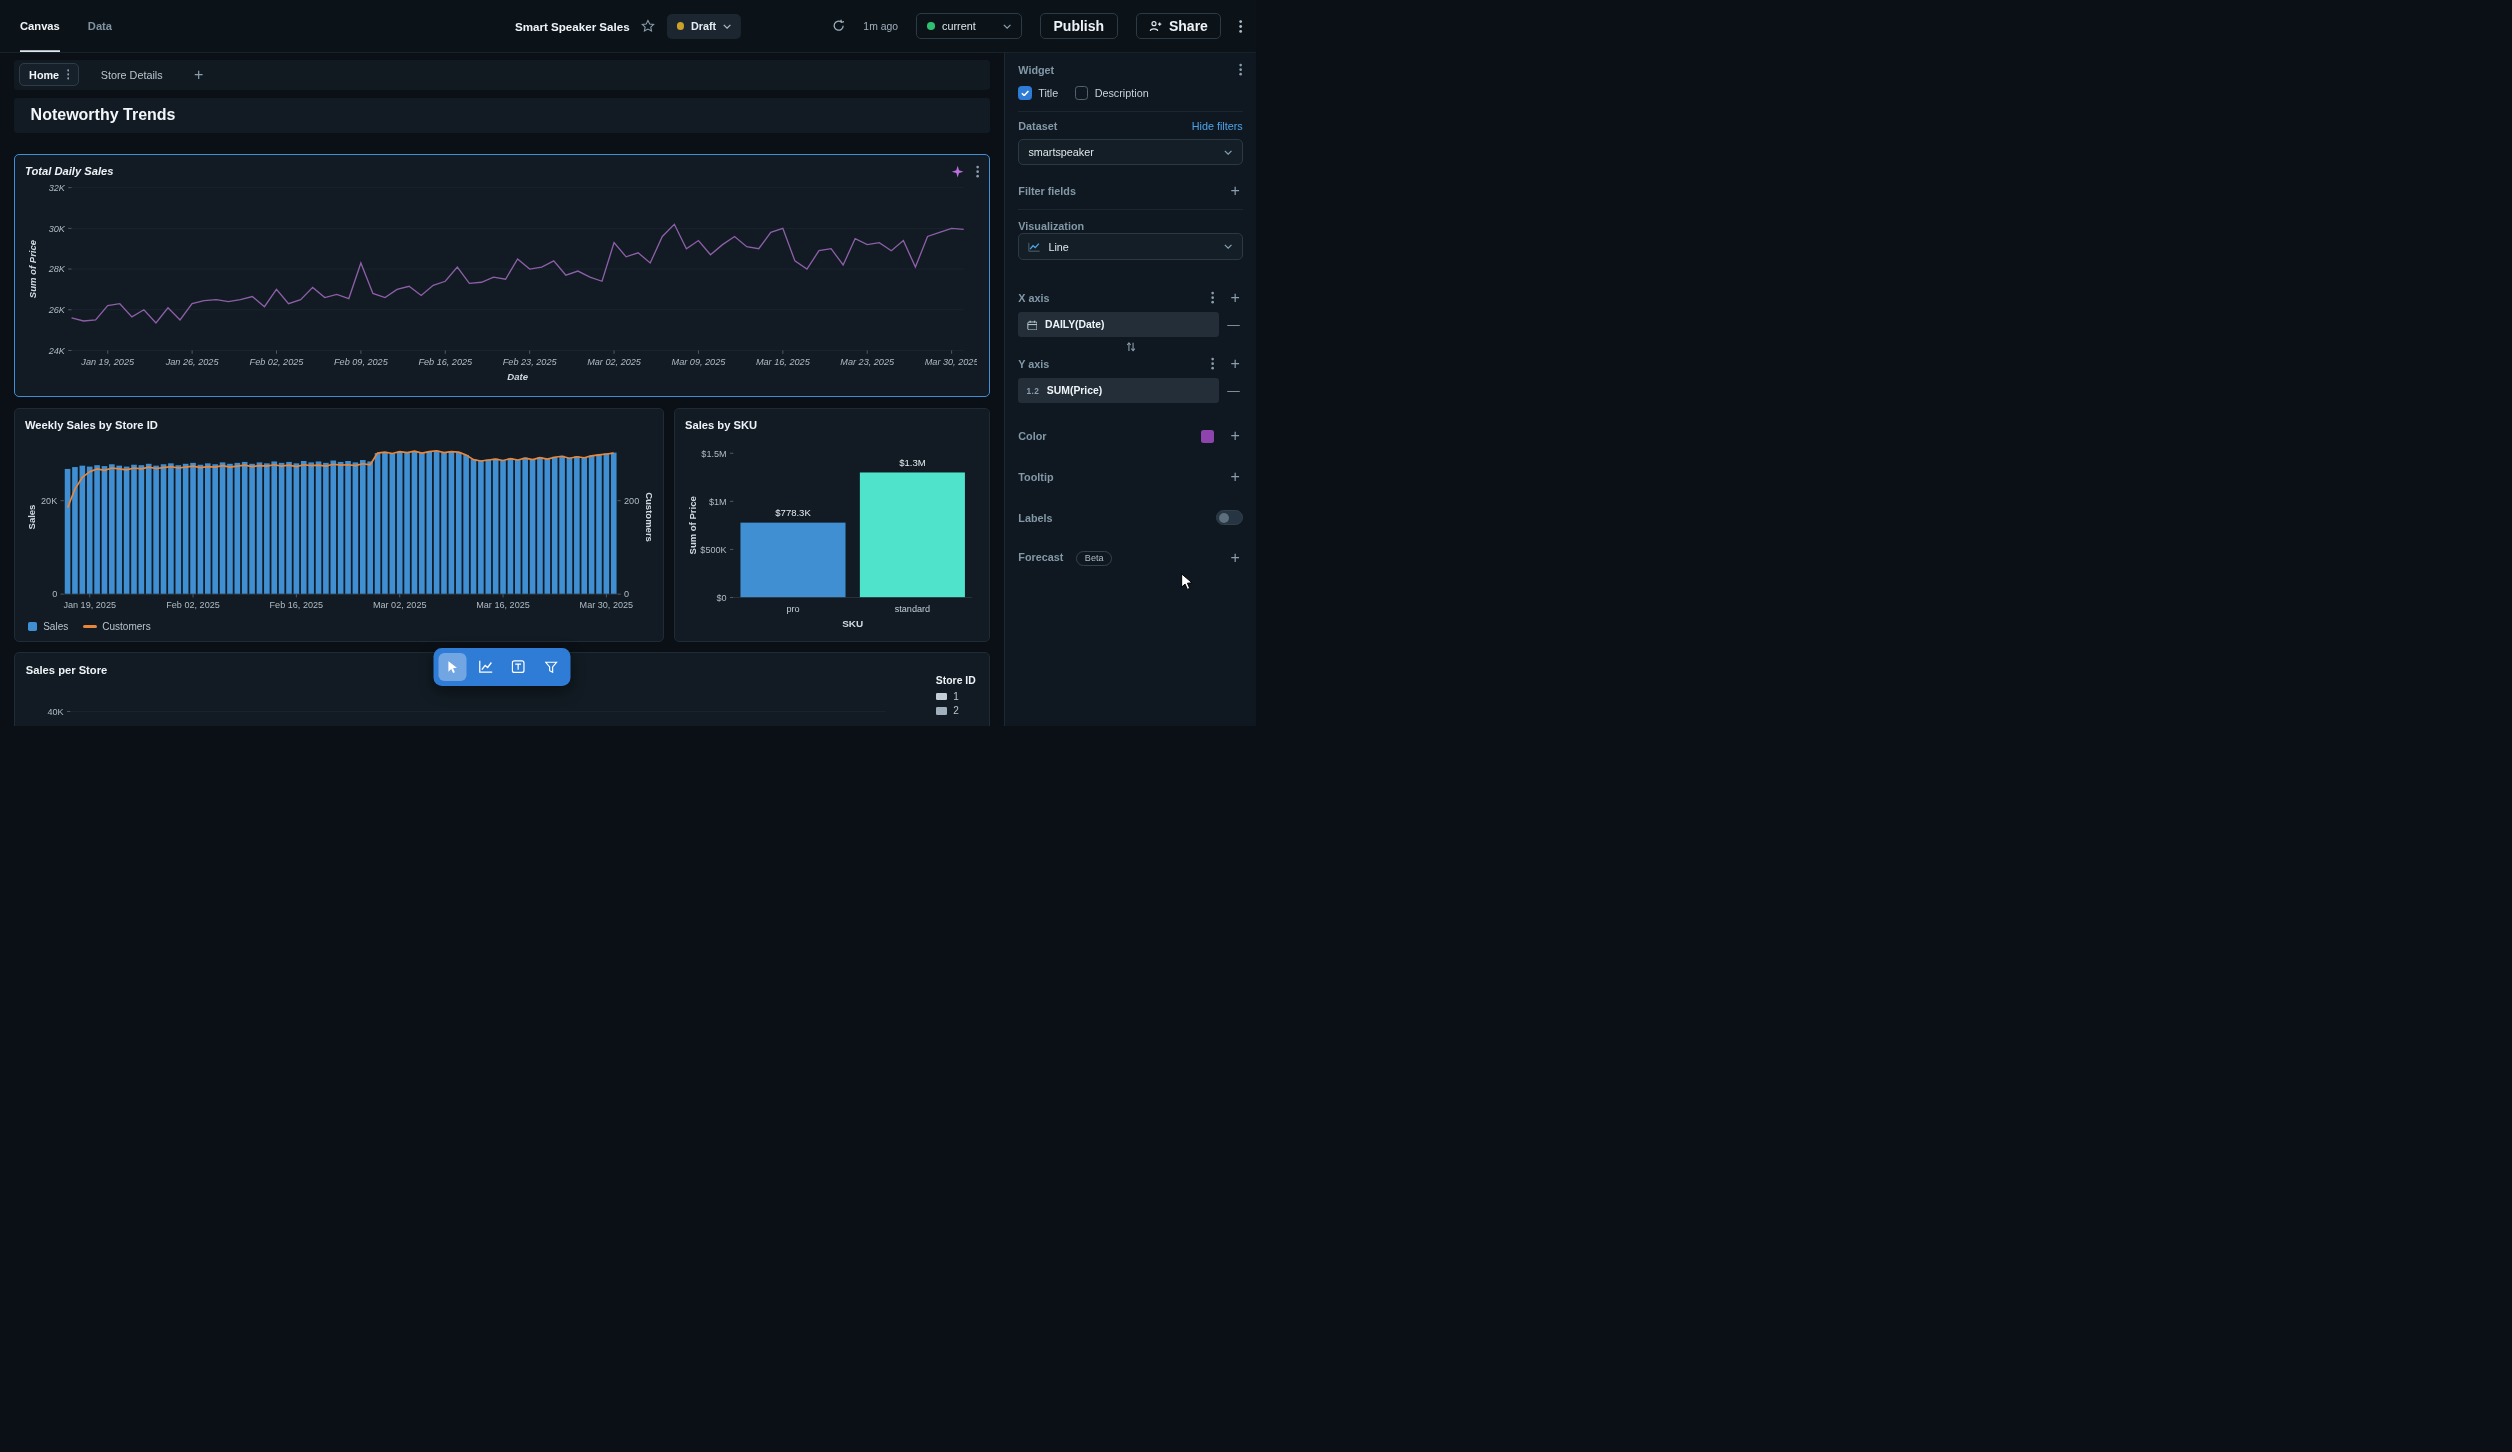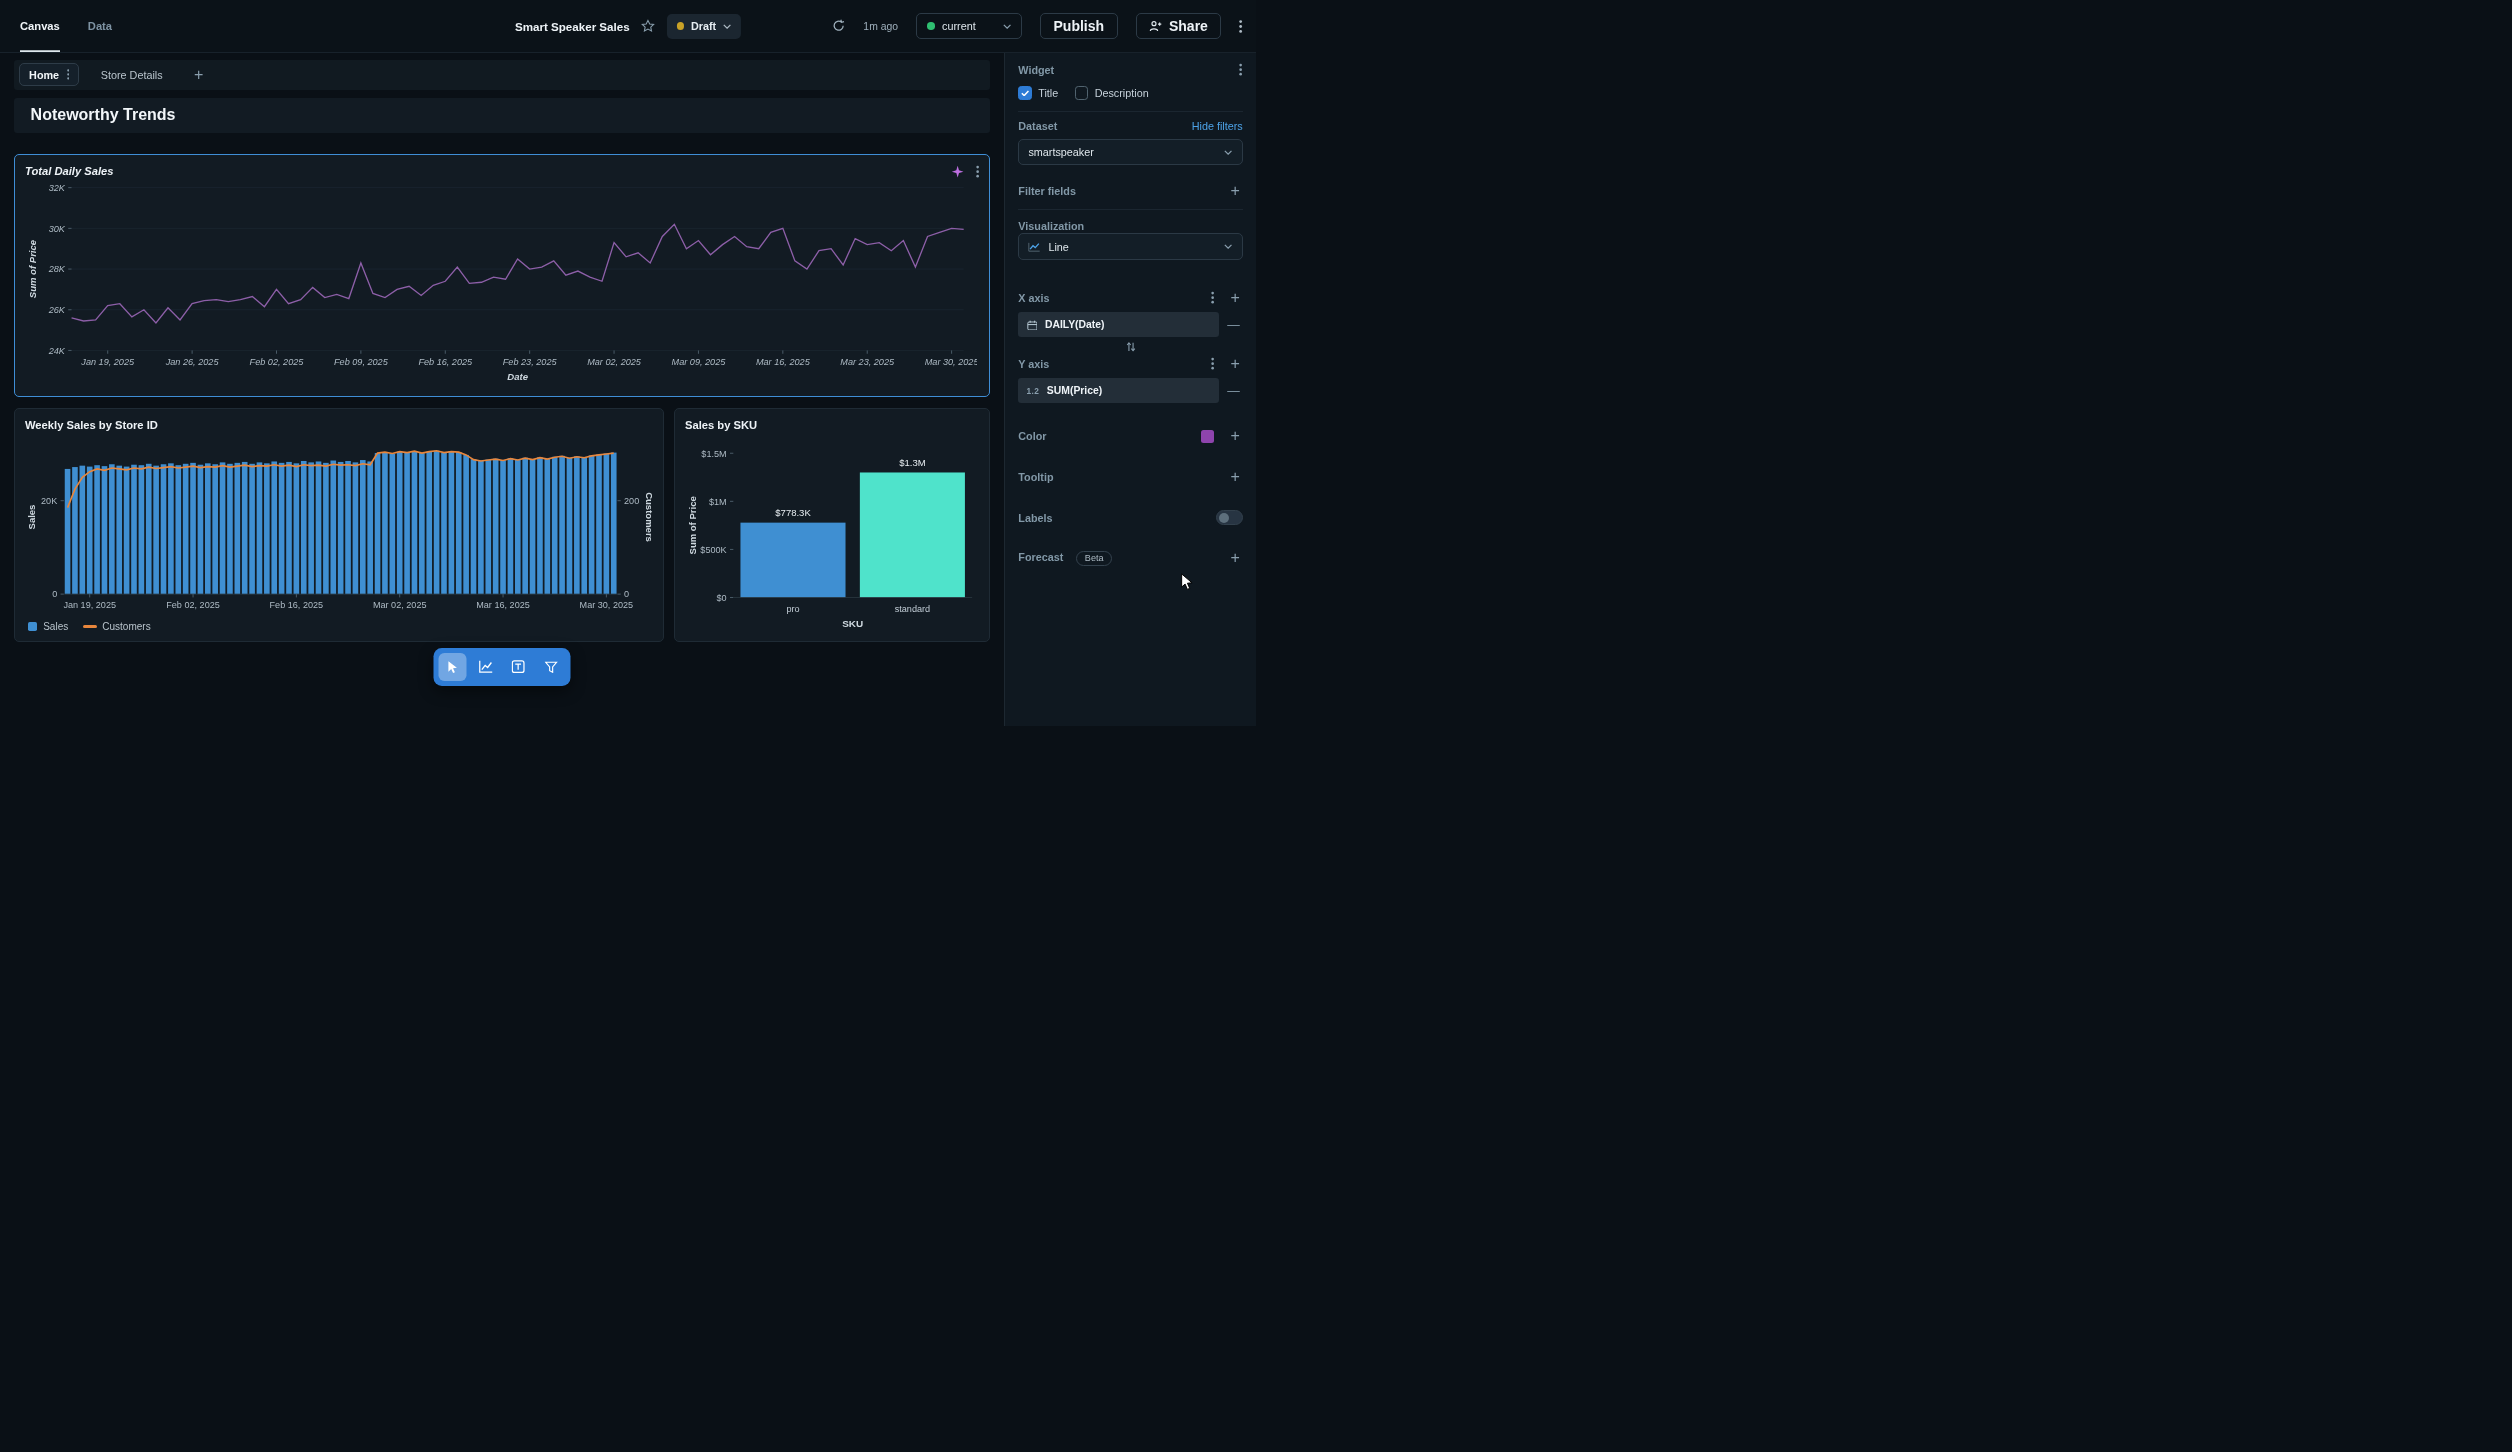--- a/index.html
+++ b/index.html
@@ -399,20 +399,41 @@
                 <rect x="210.6" y="45.2" width="126.7" height="150.8" fill="#4fe3cb"></rect>
                 <text x="274" y="37.199999999999996" fill="#e8eef2" font-size="11.5" text-anchor="middle" font-weight="400">$1.3M</text>
                 <text x="274" y="213" fill="#c2cdd6" font-size="11" text-anchor="middle" font-weight="400">standard</text>
                 <line x1="58" x2="346" y1="196" y2="196" stroke="#2a3740"></line>
                 <text x="202" y="232" fill="#cfd9e0" font-size="12" text-anchor="middle" font-weight="700">SKU</text>
                 <text x="13" y="109" fill="#cfd9e0" font-size="11.5" text-anchor="middle" font-weight="700" transform="rotate(-90 13 109)">Sum of Price</text>
               </svg></div>
         </div>
       </div>
 
+      <div class="card chart4">
+        <div class="chead">
+          <span class="ctitle">Sales per Store</span>
+        </div>
+        <div id="c4"><svg width="952" height="58" viewBox="0 0 1146 70">
+              <line x1="52" x2="1036" y1="38" y2="38" stroke="#1a2530"></line>
+              <line x1="48" x2="52" y1="38" y2="38" stroke="#556875"></line>
+              <text x="44" y="42" fill="#aebbc5" font-size="11" text-anchor="end" font-weight="400">40K</text>
+            </svg></div>
+        <div class="store-legend">
+          <div class="sl-title">Store ID</div>
+          <div class="sl-item">
+            <span class="sl-sw"></span>
+            <span>1</span>
+          </div>
+          <div class="sl-item">
+            <span class="sl-sw sw2"></span>
+            <span>2</span>
+          </div>
+        </div>
+      </div>
 
       <div class="floating-toolbar">
         <button class="tbtn active">
           <span class="icon-wrap">
             <svg width="13.3" height="15" viewBox="0 0 16 18">
                 <path d="M3.5 1.5 L3.5 14 L6.9 10.8 L9.1 15.6 L11.3 14.6 L9.1 9.9 L13.7 9.4 Z" fill="#ffffff"></path>
               </svg>
           </span>
         </button>
         <button class="tbtn">

